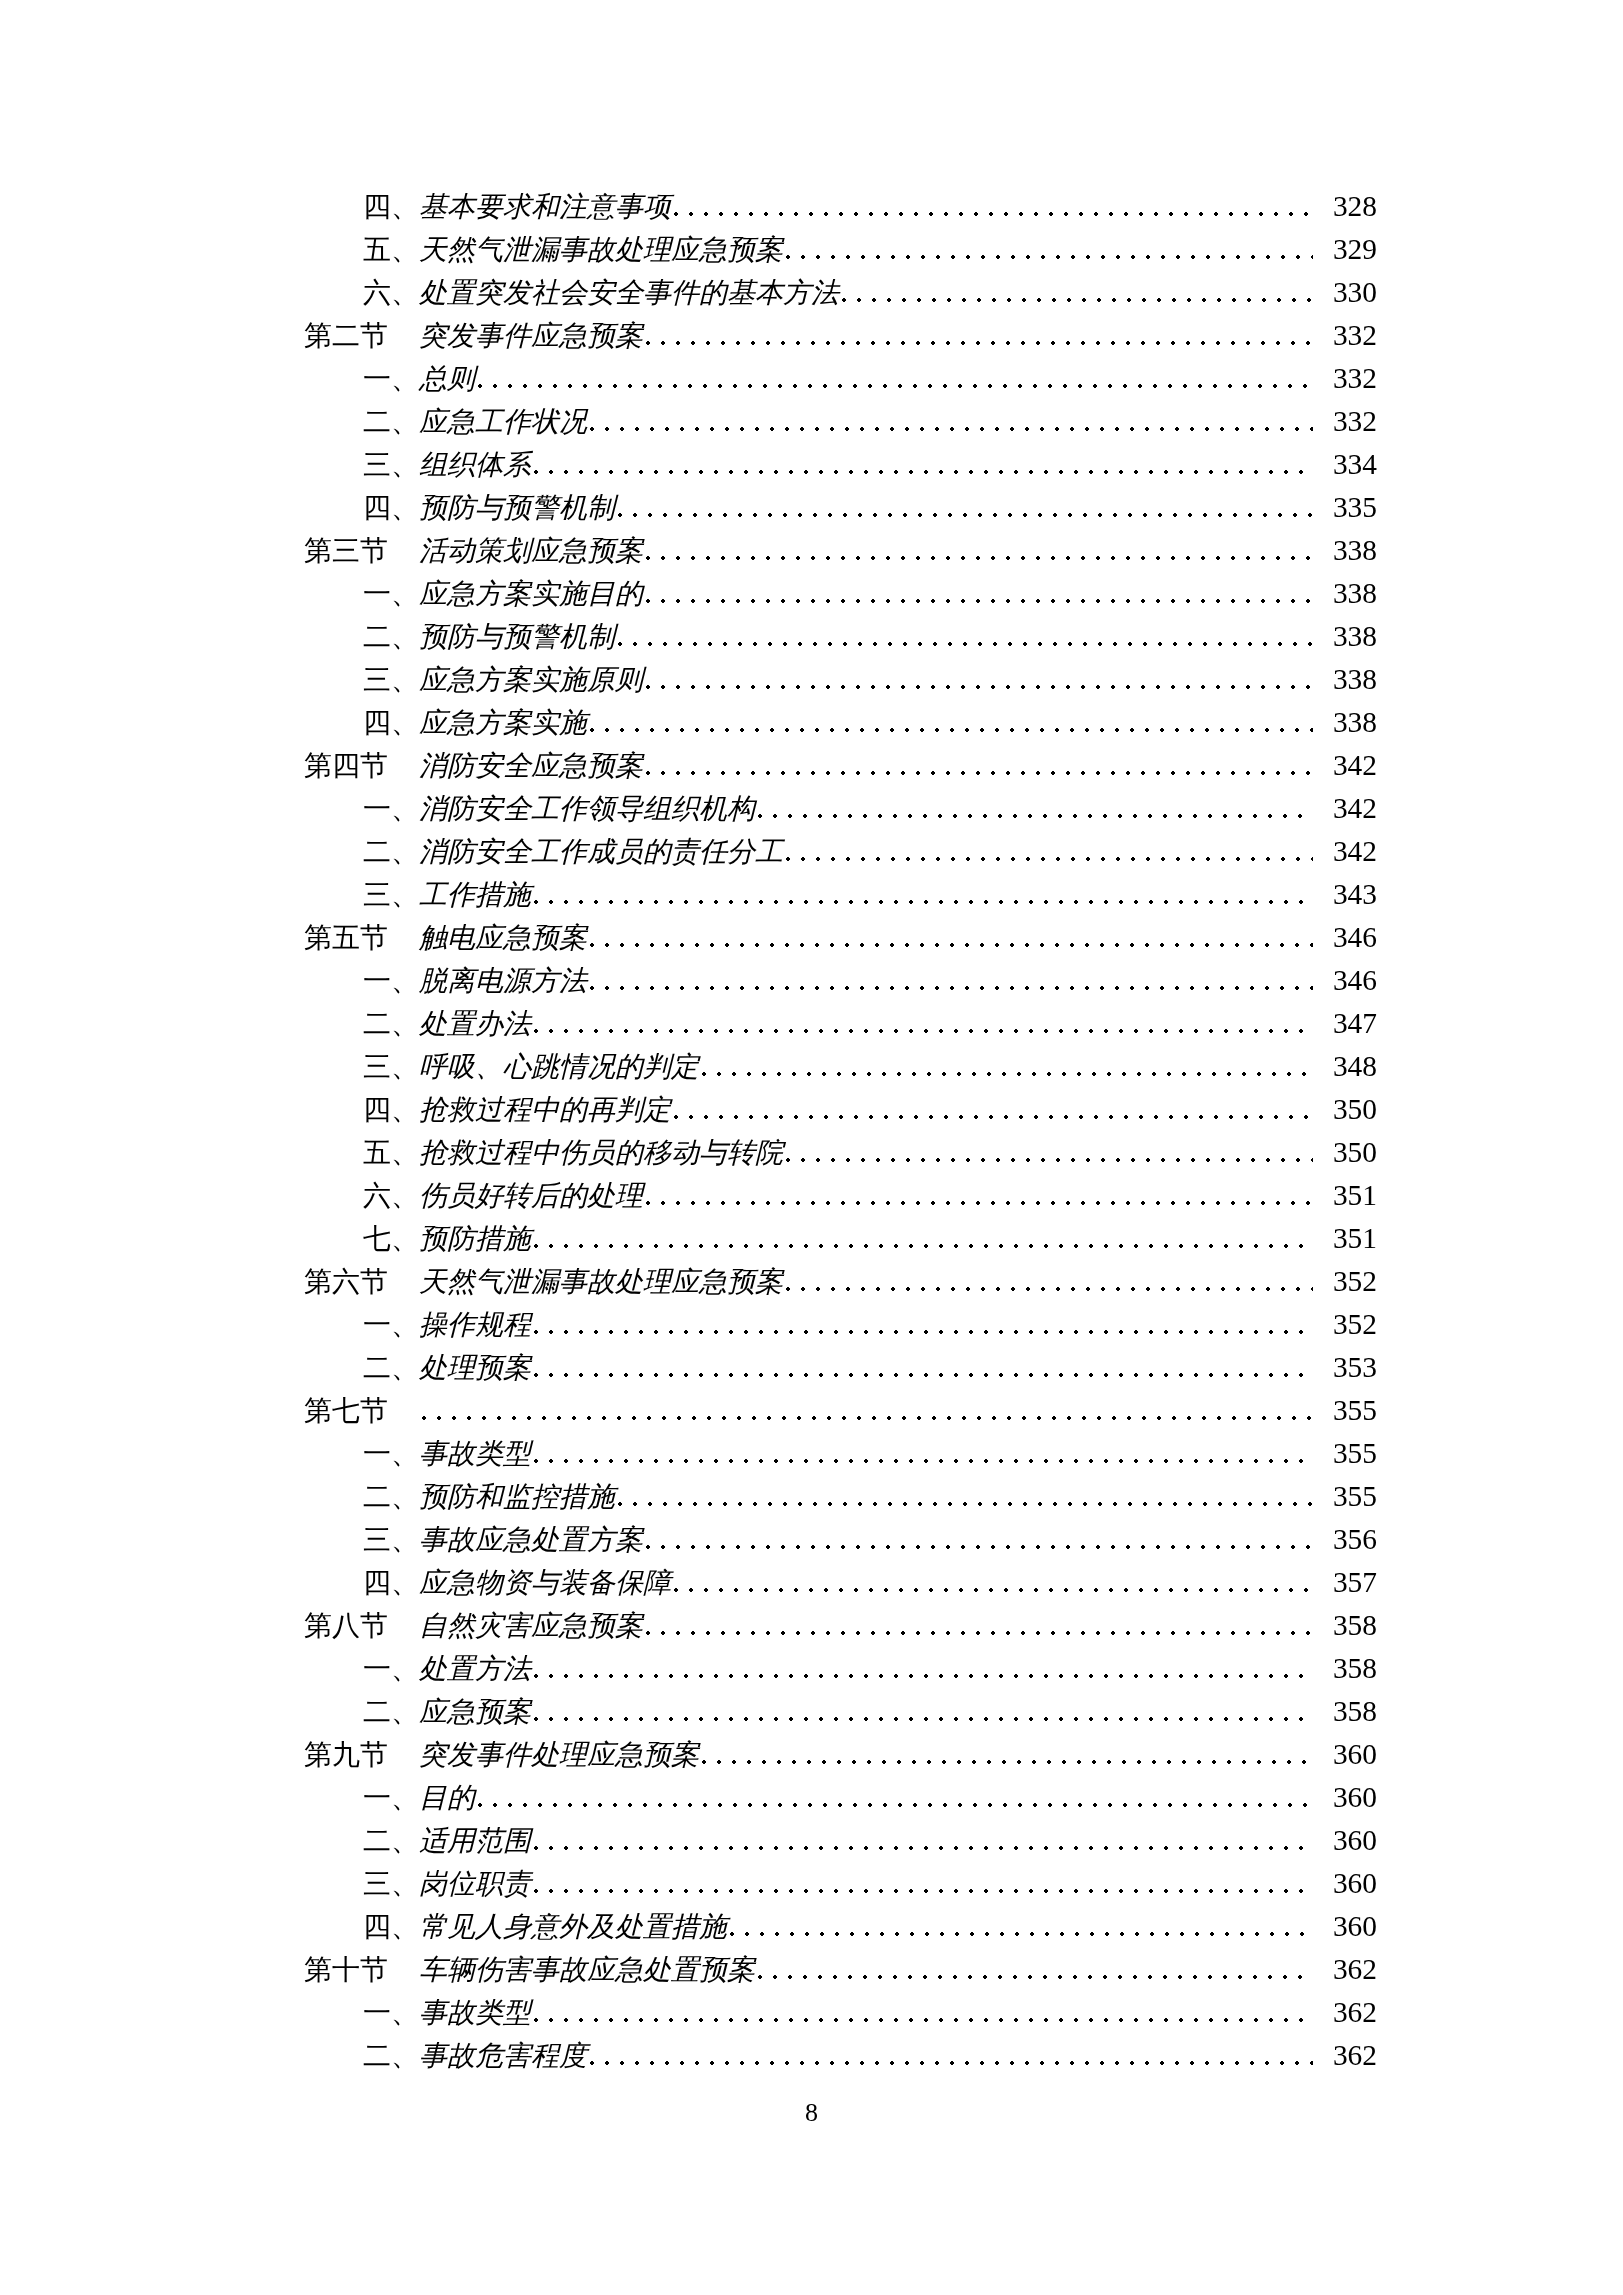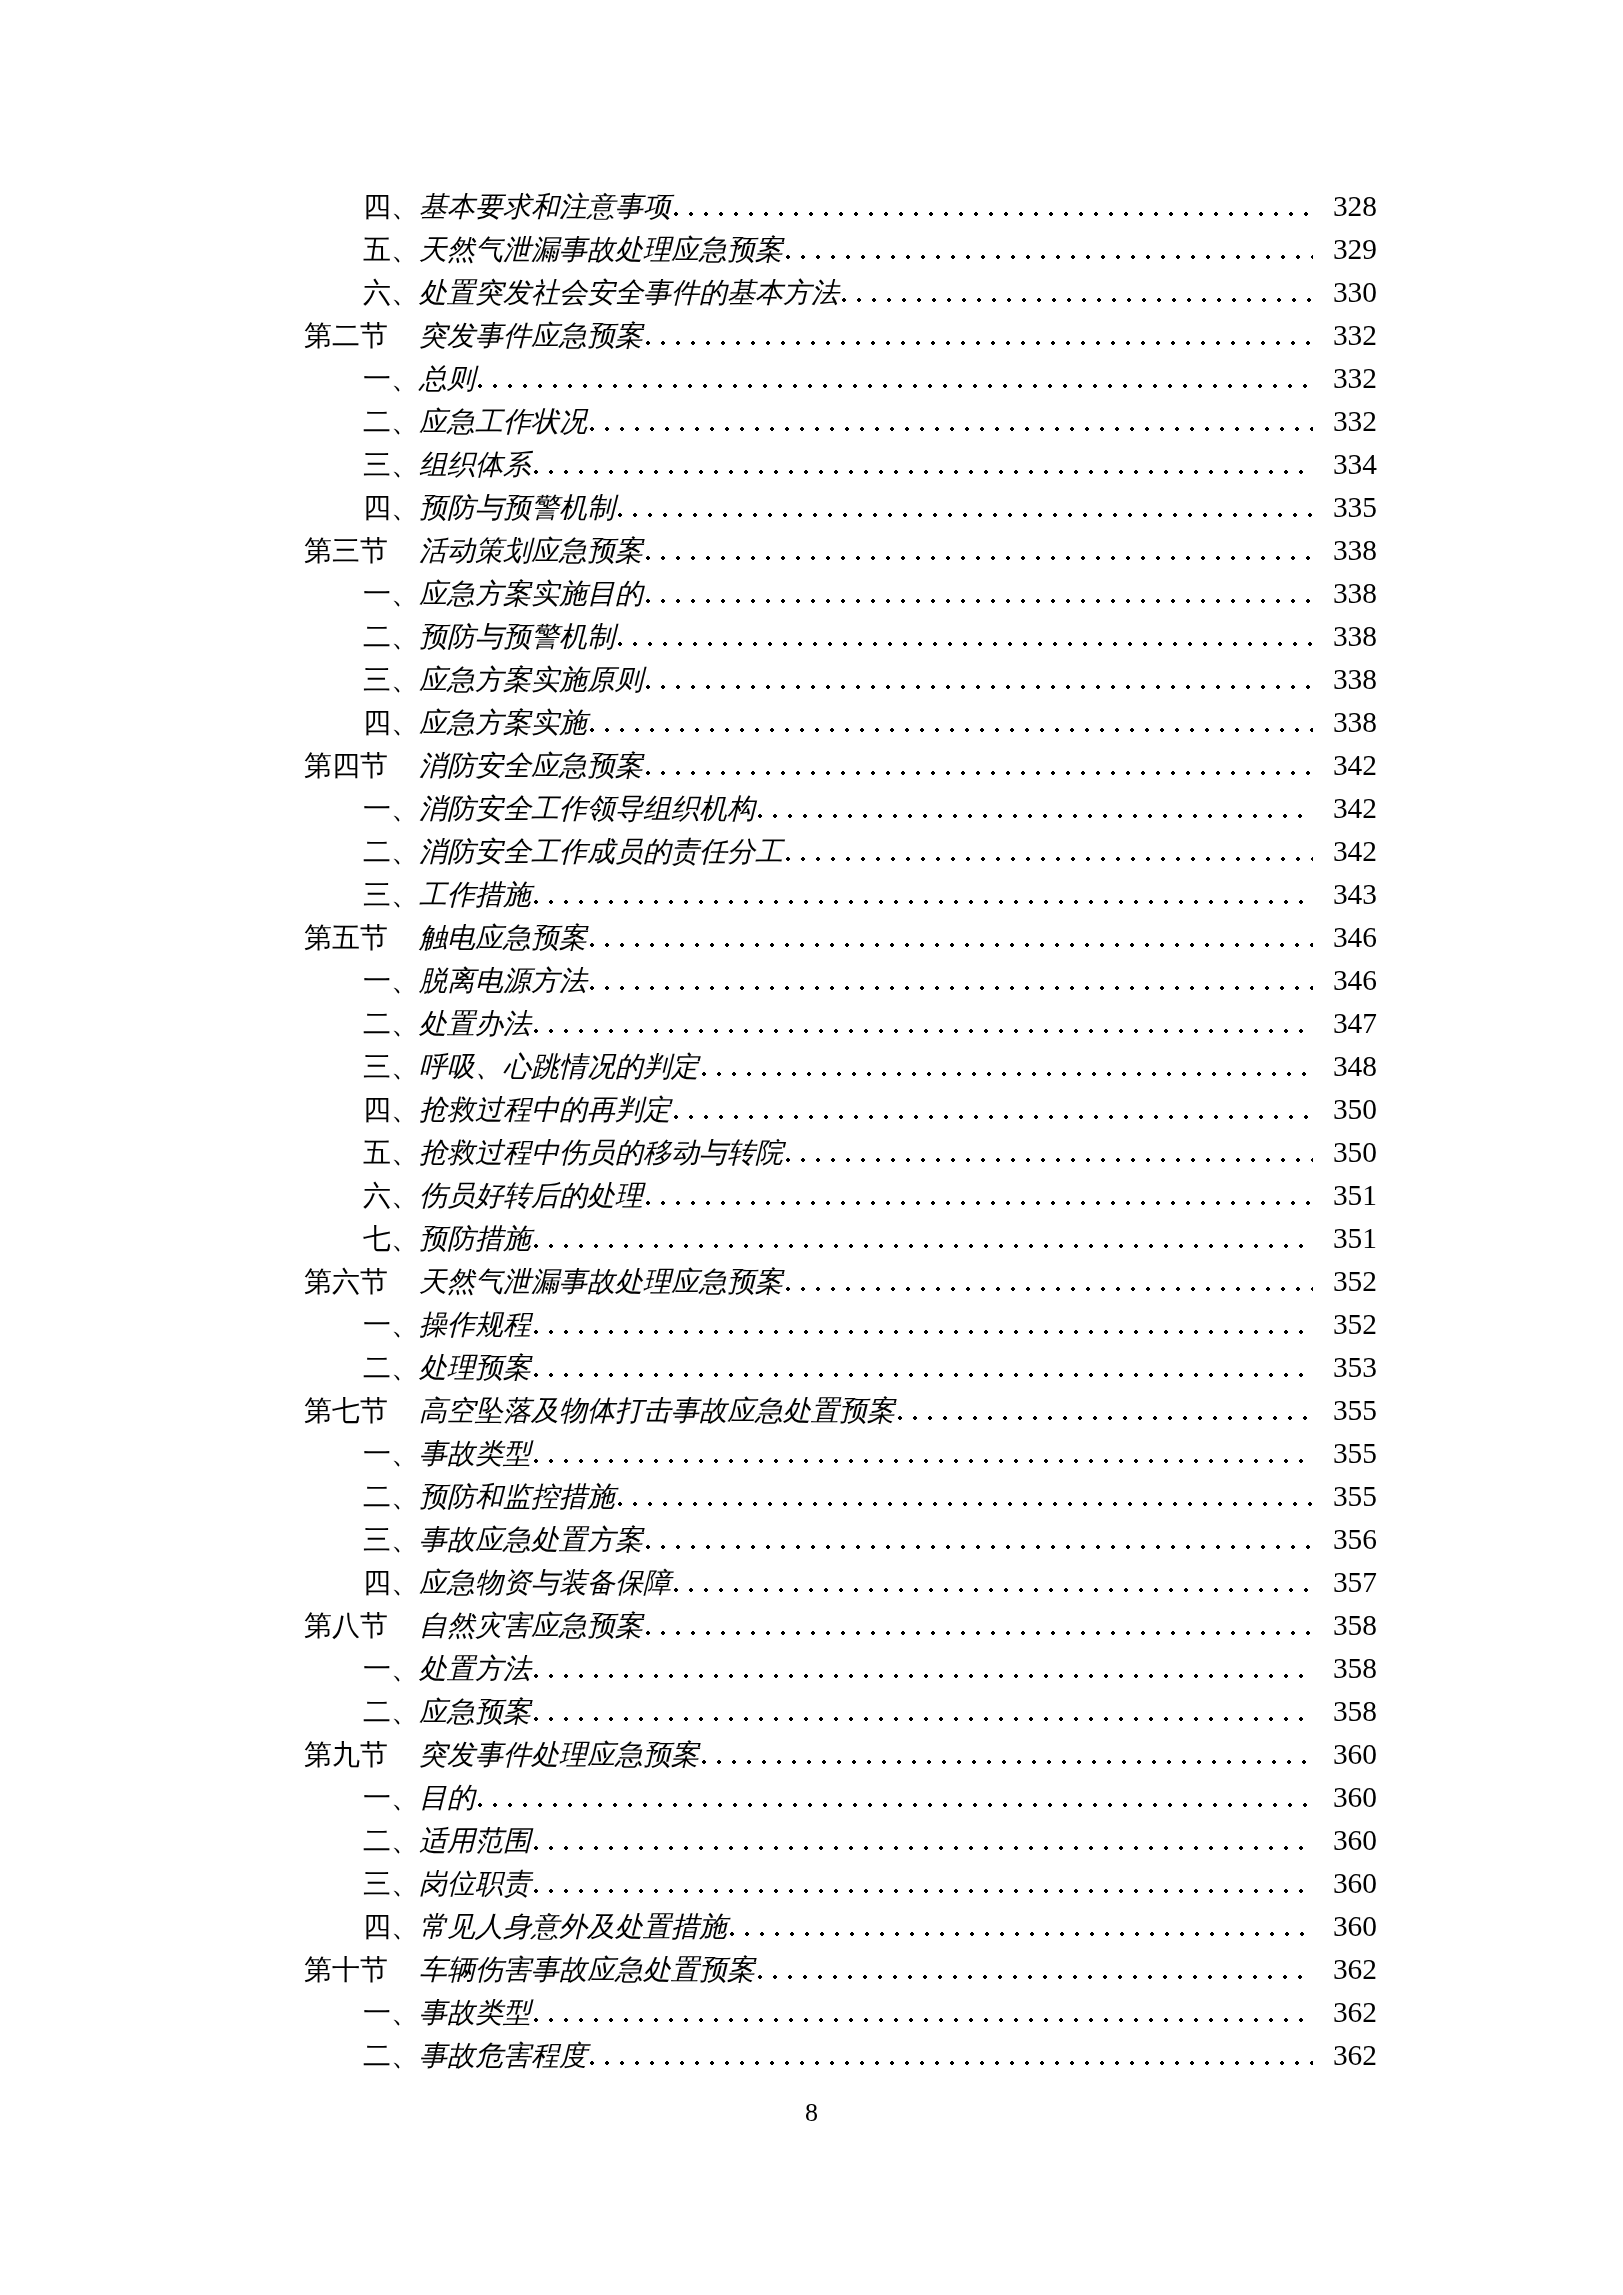--- a/index.html
+++ b/index.html
@@ -279,21 +279,20 @@
         <span class="ent-page">352</span>
       </div>
       <div class="toc-entry lvl-item">
         <span class="ent-num">二、</span>
         <span class="ent-title">处理预案</span>
         <span class="leader"></span>
         <span class="ent-page">353</span>
       </div>
       <div class="toc-entry lvl-section">
         <span class="ent-num">第七节</span>
-        <span class="ent-title">高空坠落及物体打击事故应急处置预案</span>
         <span class="leader"></span>
         <span class="ent-page">355</span>
       </div>
       <div class="toc-entry lvl-item">
         <span class="ent-num">一、</span>
         <span class="ent-title">事故类型</span>
         <span class="leader"></span>
         <span class="ent-page">355</span>
       </div>
       <div class="toc-entry lvl-item">

